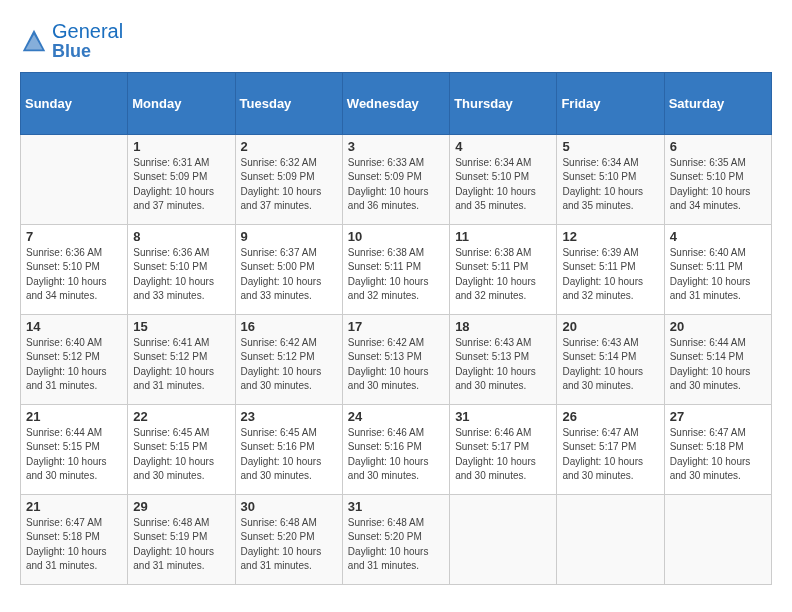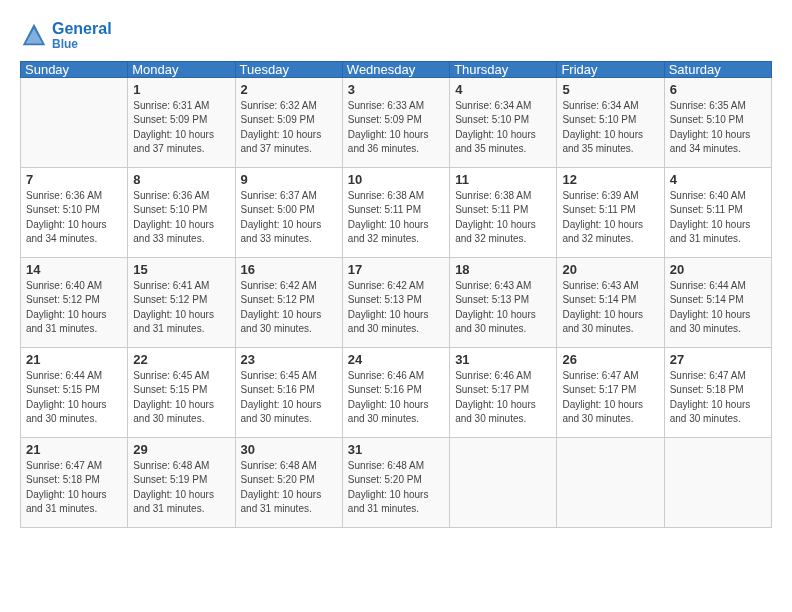--- a/index.html
+++ b/index.html
@@ -39,22 +39,22 @@
     }
     table {
       width: 100%;
       border-collapse: collapse;
       table-layout: fixed;
     }
     thead tr th {
       background-color: #3579c1;
       color: white;
       font-size: 13px;
-      font-weight: normal;
-      padding: 0 4px;
+      font-weight: bold;
+      padding: 23px 4px;
       text-align: left;
       border: 1px solid #2a65a8;
     }
     tbody tr td {
       border: 1px solid #ccc;
       vertical-align: top;
       padding: 4px 5px;
       font-size: 10.5px;
       color: #333;
       height: 90px;
@@ -84,22 +84,22 @@
 </head>
 <body>
 
 <div class="header">
   <div class="logo">
     <svg class="logo-icon" viewBox="0 0 30 30">
       <polygon points="15,3 27,26 3,26" fill="#3579c1"></polygon>
       <polygon points="15,8 24,24 6,24" fill="white" opacity="0.4"></polygon>
     </svg>
     <div>
-      <div style="font-size:16px;font-weight:bold;color:#1a6ebf;line-height:1.1;">General</div>
-      <div style="font-size:12px;font-weight:bold;color:#3579c1;line-height:1.1;">Blue</div>
+      <div style="font-size:20px;font-weight:normal;color:#1a6ebf;line-height:1.1;">General</div>
+      <div style="font-size:18px;font-weight:bold;color:#3579c1;line-height:1.1;">Blue</div>
     </div>
   </div>
   <div class="title-section">
     <div class="calendar-title"></div>
     <div class="calendar-subtitle"></div>
   </div>
 </div>
 
 <table>
   <thead>

